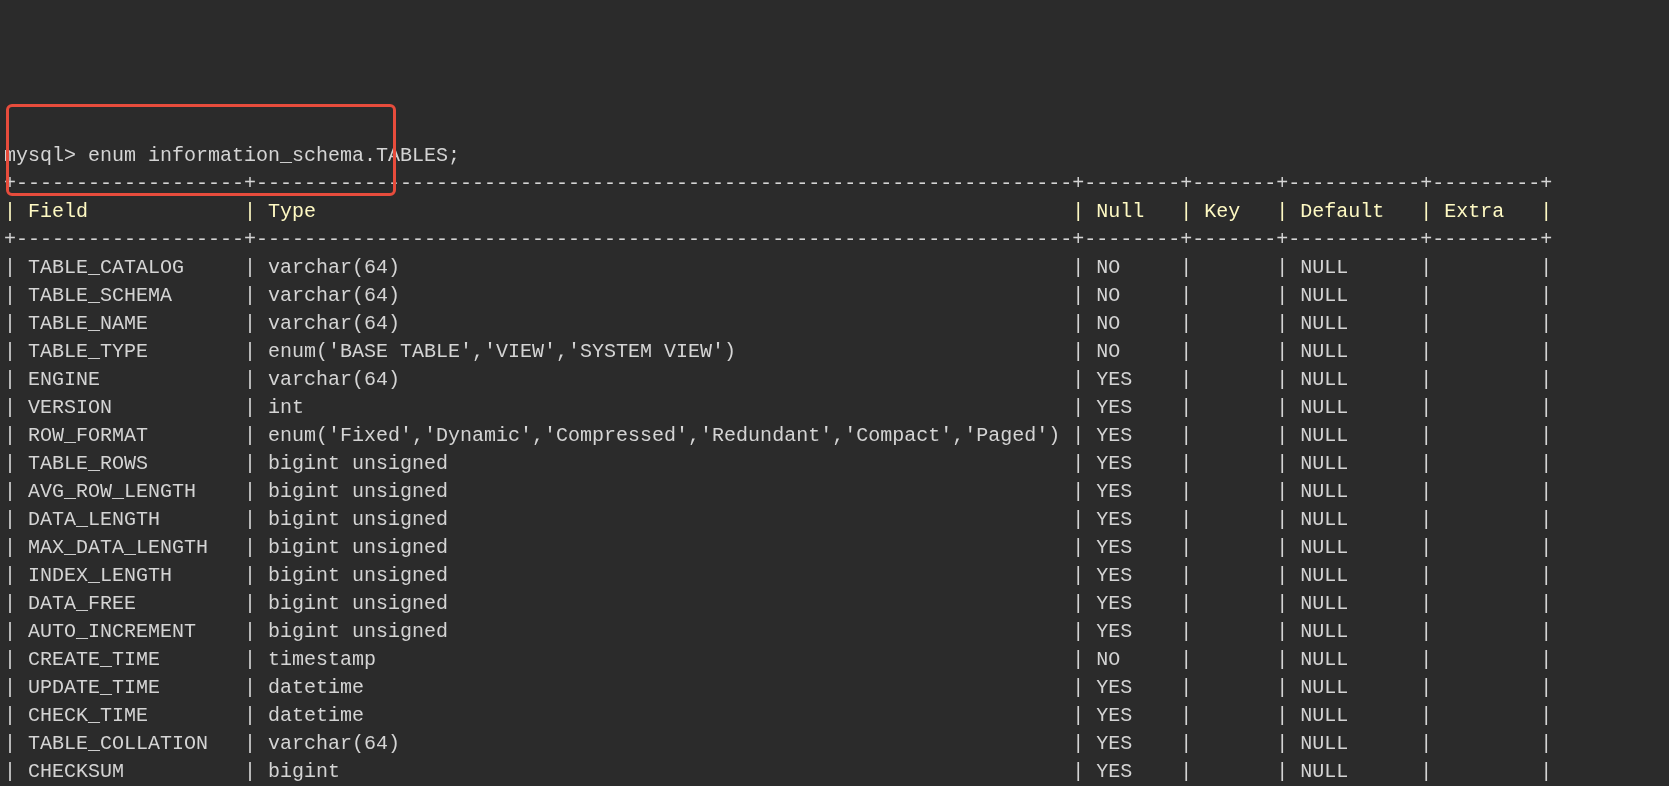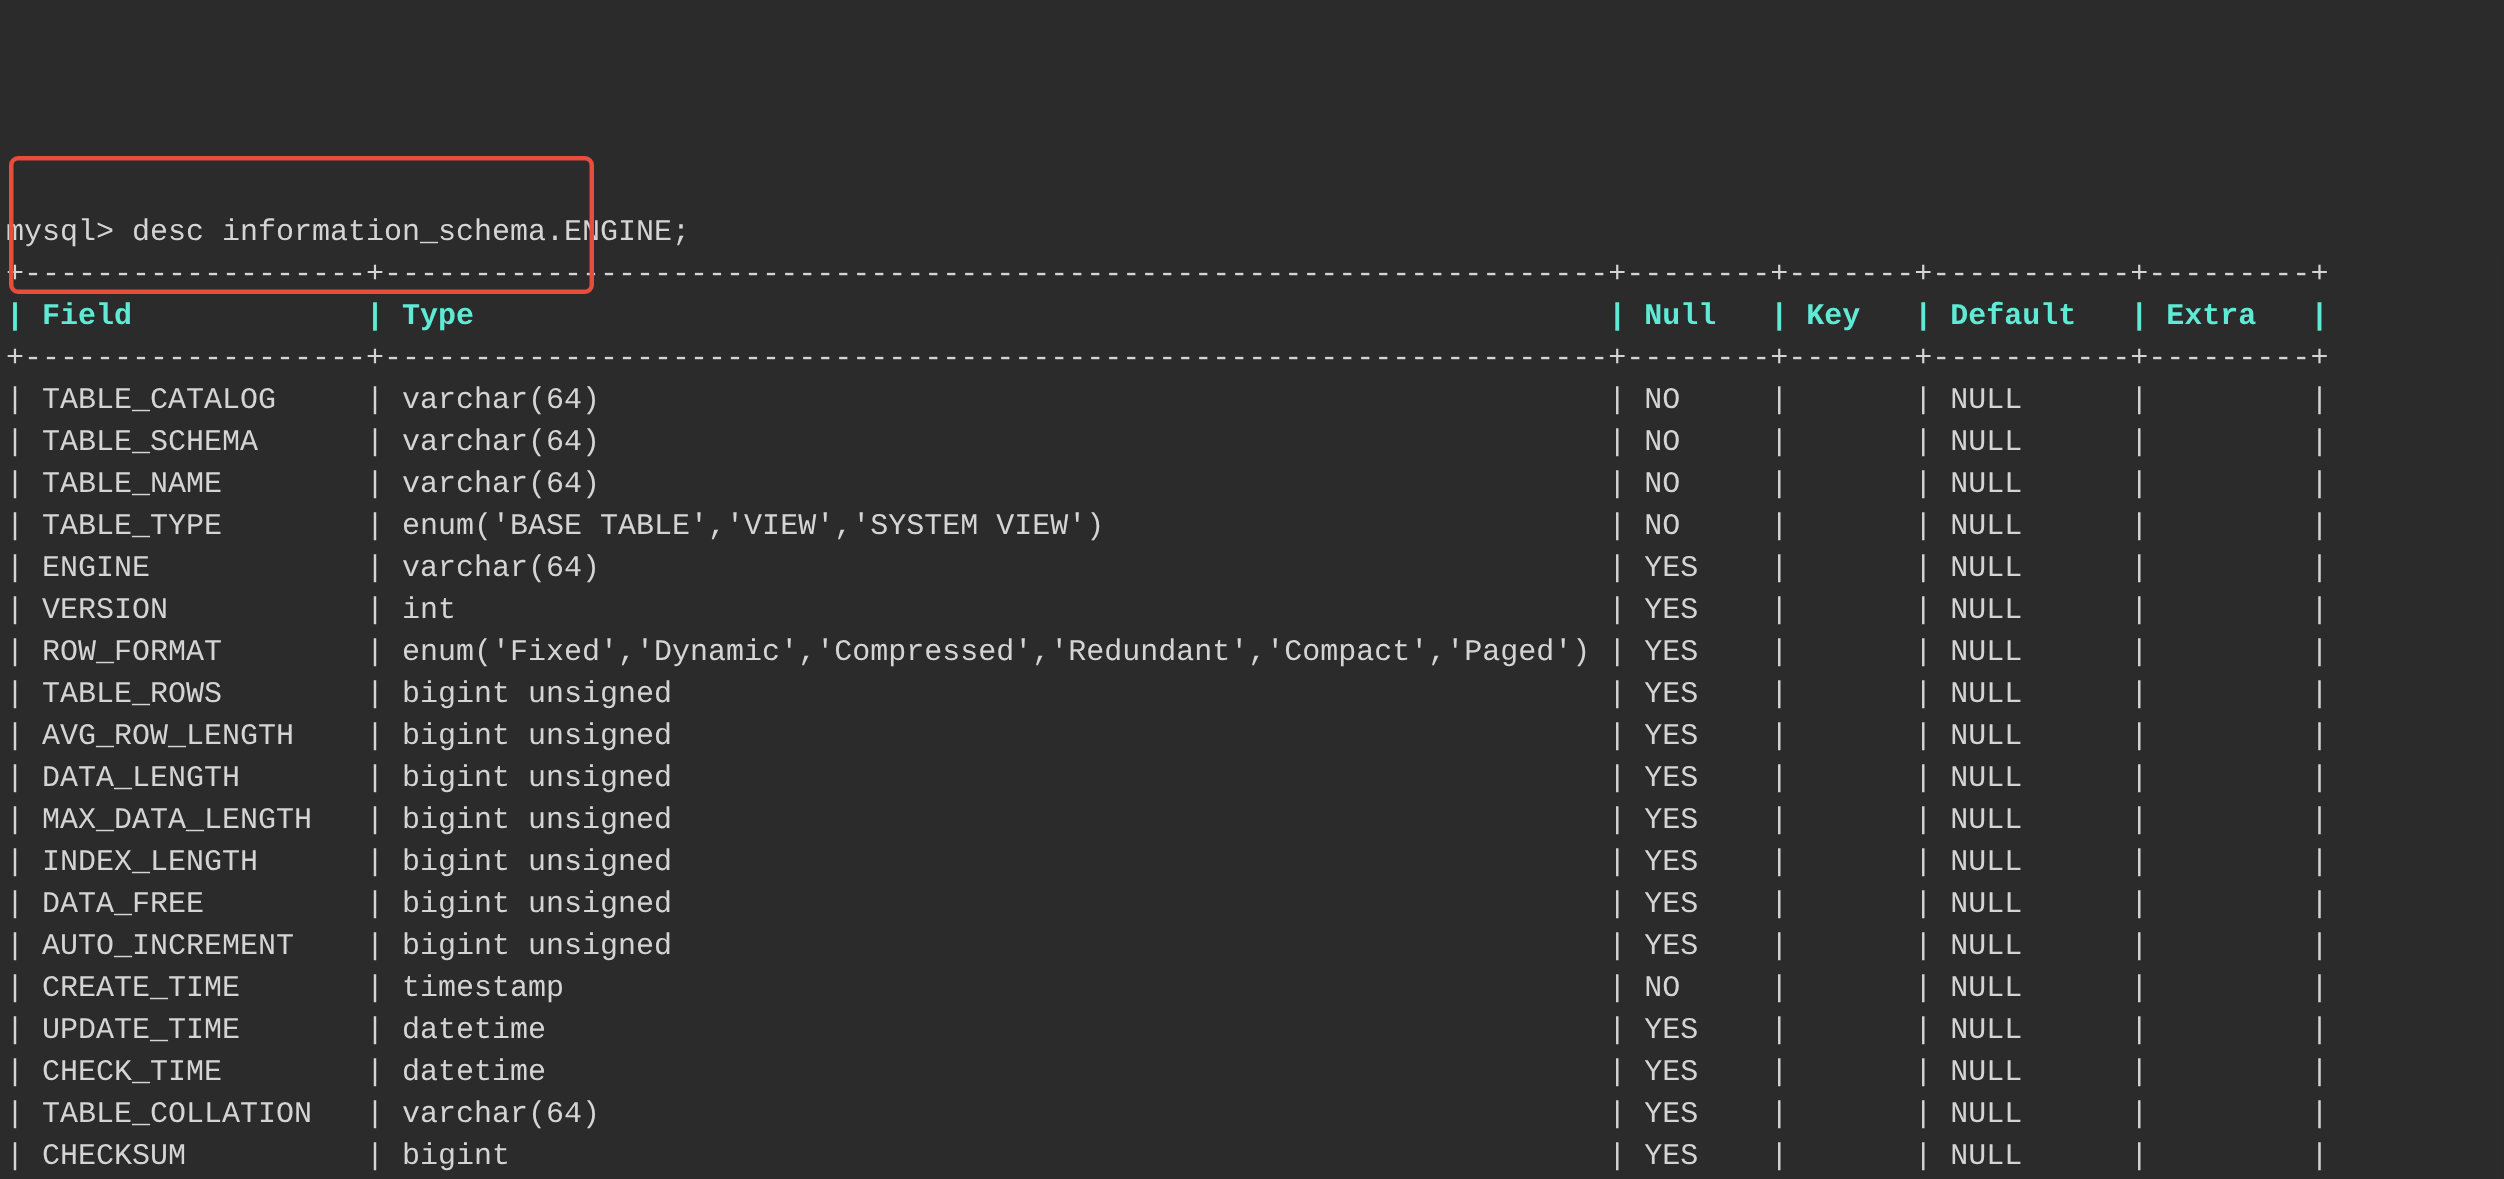--- a/index.html
+++ b/index.html
@@ -15,38 +15,37 @@
       line-height: 1.4;
       padding: 2px 4px;
       white-space: pre;
       position: relative;
     }
     .border-line {
       color: #d4d4d4;
       letter-spacing: 0;
     }
     .table-row {
-      color: #5eead4;
-      font-weight: bold;
+      color: #fef9c3;
     }
     .highlight-box {
       position: absolute;
       border: 3px solid #e74c3c;
       border-radius: 6px;
       pointer-events: none;
       z-index: 10;
     }
   </style>
 </head>
 <body>
 
 
 
 <div>
-<span><span>mysql&gt; </span><span>desc information_schema.ENGINE;</span></span>
+<span><span>mysql&gt; </span><span>enum information_schema.TABLES;</span></span>
 <span class="border-line" id="border-top">+-------------------+--------------------------------------------------------------------+--------+-------+-----------+---------+</span>
 <span class="table-row" id="header-row">| Field             | Type                                                               | Null   | Key   | Default   | Extra   |</span>
 <span class="border-line" id="border-mid">+-------------------+--------------------------------------------------------------------+--------+-------+-----------+---------+</span>
 <div id="table-body">| TABLE_CATALOG     | varchar(64)                                                        | NO     |       | NULL      |         |
 | TABLE_SCHEMA      | varchar(64)                                                        | NO     |       | NULL      |         |
 | TABLE_NAME        | varchar(64)                                                        | NO     |       | NULL      |         |
 | TABLE_TYPE        | enum('BASE TABLE','VIEW','SYSTEM VIEW')                            | NO     |       | NULL      |         |
 | ENGINE            | varchar(64)                                                        | YES    |       | NULL      |         |
 | VERSION           | int                                                                | YES    |       | NULL      |         |
 | ROW_FORMAT        | enum('Fixed','Dynamic','Compressed','Redundant','Compact','Paged') | YES    |       | NULL      |         |

